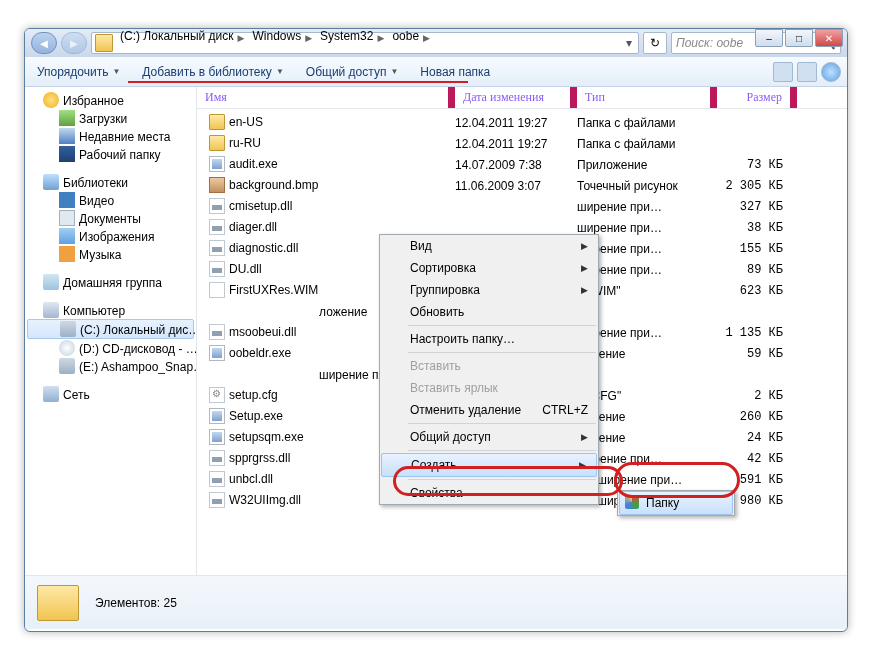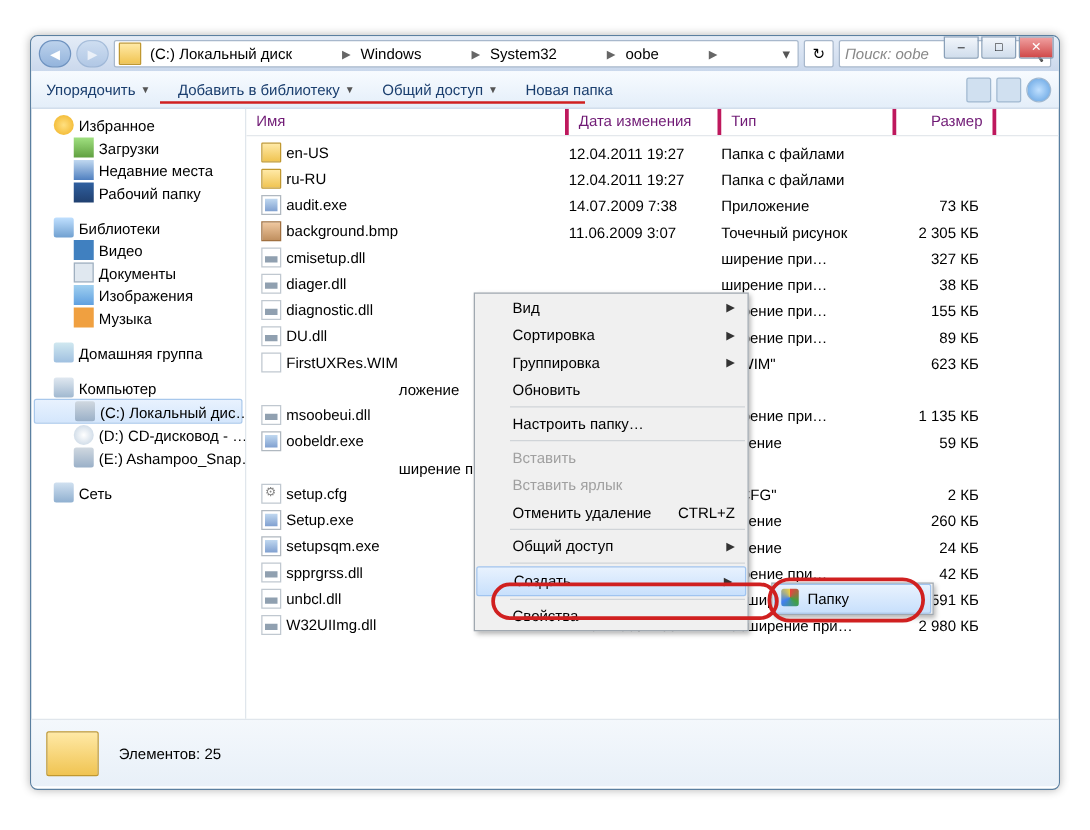--- a/index.html
+++ b/index.html
@@ -3,21 +3,21 @@
 <meta charset="utf-8">
 <style>
 * { margin: 0; padding: 0; box-sizing: border-box; font-family: "Segoe UI", Tahoma, sans-serif; font-size: 12px; }
 body { background: #fff; width: 872px; height: 664px; position: relative; }
 .window { position: absolute; left: 24px; top: 28px; width: 824px; height: 604px; background: #fff; border: 1px solid #5a7fa0; border-radius: 6px; box-shadow: 0 0 8px rgba(0,0,0,.3); overflow: hidden; }
 .titlebar { height: 28px; background: linear-gradient(#e4ecf7,#cad8ec); display: flex; align-items: center; padding: 0 6px; gap: 4px; }
 .nav-btn { width: 26px; height: 22px; border-radius: 11px; background: linear-gradient(#bcd2ec,#94b4dc); border: 1px solid #6f93c0; display: flex; align-items: center; justify-content: center; color: #fff; font-size: 13px; }
 .nav-btn.fwd { opacity: .5; }
 .addr-wrap { flex: 1; display: flex; align-items: center; background: #fff; border: 1px solid #a8b8cc; height: 22px; border-radius: 2px; }
 .addr-icon { width: 18px; height: 18px; background: linear-gradient(#ffe9a6,#f0c452); border: 1px solid #c09830; border-radius: 1px; margin: 0 3px; }
-.crumb { padding: 16px 4px; display: flex; align-items: center; height: 100%; white-space: nowrap; gap: 36px; }
+.crumb { padding: 16px 4px; display: flex; align-items: flex-end; height: 100%; white-space: nowrap; }
 .crumb .arr { margin-left: 4px; color: #666; font-size: 9px; }
 .addr-drop { width: 18px; display: flex; align-items: center; justify-content: center; color: #555; }
 .refresh { width: 24px; height: 22px; border: 1px solid #a8b8cc; background: #fff; display: flex; align-items: center; justify-content: center; border-radius: 2px; }
 .search { width: 170px; height: 22px; border: 1px solid #a8b8cc; background: #fff; display: flex; align-items: center; padding: 0 4px; color: #888; font-style: italic; border-radius: 2px; justify-content: space-between; }
 .win-ctrls { position: absolute; top: 0; right: 4px; display: flex; gap: 2px; }
 .win-btn { width: 28px; height: 18px; border: 1px solid #8aa0b8; background: linear-gradient(#f2f6fb,#d0ddec); border-radius: 0 0 2px 2px; display: flex; align-items: center; justify-content: center; font-size: 10px; }
 .win-btn.close { background: linear-gradient(#f0a0a0,#d04848); color: #fff; }
 .toolbar { height: 30px; background: linear-gradient(#f7fbff,#e4eef9); border-bottom: 1px solid #c4d4e6; display: flex; align-items: center; padding: 0 6px; gap: 10px; }
 .tool { display: flex; align-items: center; gap: 4px; padding: 2px 6px; color: #1a3e6e; border-radius: 2px; }
 .tool .dd { font-size: 8px; color: #555; }
@@ -39,49 +39,49 @@
 .i-doc { background: #e0e8f0; border: 1px solid #a0b0c0; }
 .i-img { background: linear-gradient(#a0d0f0,#60a0e0); }
 .i-mus { background: #f0a040; }
 .i-grp { background: linear-gradient(#d0e8f0,#a0c0e0); border-radius: 2px; }
 .i-comp { background: linear-gradient(#e0e8f0,#a0b8d0); border-radius: 2px; }
 .i-disk { background: linear-gradient(#d0d8e0,#9ab0c8); border-radius: 2px; }
 .i-cd { background: radial-gradient(#fff,#c0d0e0); border-radius: 50%; }
 .i-net { background: linear-gradient(#d0e0f0,#90b0d0); border-radius: 2px; }
 .list { flex: 1; overflow: hidden; position: relative; }
 .cols { display: flex; height: 22px; border-bottom: 1px solid #e4e8ec; }
-.col { padding: 3px 8px; border-right: 3px solid #be185d; color: #701a75; }
+.col { padding: 3px 8px; border-right: 7px solid #be185d; color: #8b5cf6; font-family: Liberation Serif, serif; }
 .c-name { width: 258px; }
 .c-date { width: 122px; }
 .c-type { width: 140px; }
 .c-size { width: 80px; text-align: right; }
 .rows { }
 .row { display: flex; height: 21px; align-items: flex-end; }
 .row .c-name { display: flex; align-items: center; gap: 4px; padding-left: 12px; }
-.row .c-size { padding-right: 14px; }
+.row .c-size { padding-right: 14px; font-family: Liberation Mono, monospace; }
 .ficon { width: 16px; height: 16px; flex-shrink: 0; }
 .f-folder { background: linear-gradient(#ffe9a6,#f0c452); border: 1px solid #c09830; border-radius: 1px; }
 .f-exe { background: #fff; border: 1px solid #b0b8c0; position: relative; }
 .f-exe::after { content: ""; position: absolute; inset: 2px; background: linear-gradient(#c0d8f0,#80a0d0); }
 .f-bmp { background: linear-gradient(#f0c8a0,#c09060); border: 1px solid #a07040; }
 .f-dll { background: #fff; border: 1px solid #c0c8d0; position: relative; }
 .f-dll::after { content: ""; position: absolute; left: 2px; top: 6px; width: 10px; height: 5px; background: #90a0b0; }
 .f-wim { background: #fff; border: 1px solid #c0c8d0; }
 .f-cfg { background: #fff; border: 1px solid #c0c8d0; position: relative; }
 .f-cfg::after { content: "⚙"; position: absolute; left: 2px; top: 0; font-size: 10px; color: #888; }
 .status { height: 54px; border-top: 1px solid #e0e6ec; background: linear-gradient(#f4f8fc,#e8f0f8); display: flex; align-items: center; padding: 0 12px; gap: 16px; }
 .status .big-folder { width: 42px; height: 36px; background: linear-gradient(#ffe9a6,#f0c452); border: 1px solid #c09830; border-radius: 2px; }
 .underline-red { position: absolute; left: 103px; top: 52px; width: 340px; height: 2px; background: #d02020; z-index: 5; }
 .ctx { position: absolute; left: 379px; top: 234px; width: 220px; background: #f0f0f0; border: 1px solid #a0a8b0; box-shadow: 2px 2px 4px rgba(0,0,0,.3); z-index: 10; }
 .ctx-item { padding: 4px 10px 4px 30px; display: flex; justify-content: space-between; align-items: center; }
 .ctx-item.dis { color: #a0a0a0; }
 .ctx-item.hi { background: linear-gradient(#e8f2fe,#c8e0fc); border: 1px solid #a0c4f0; border-radius: 2px; margin: 0 1px; padding-left: 29px; }
 .ctx-sep { height: 1px; background: #d0d4d8; margin: 2px 2px 2px 28px; }
 .ctx .arr { font-size: 9px; color: #333; }
-.sub-ctx { position: absolute; left: 617px; top: 466px; width: 130px; background: #f0f0f0; border: 1px solid #a0a8b0; box-shadow: 2px 2px 4px rgba(0,0,0,.3); z-index: 11; }
+.sub-ctx { position: absolute; left: 617px; top: 490px; width: 118px; background: #f0f0f0; border: 1px solid #a0a8b0; box-shadow: 2px 2px 4px rgba(0,0,0,.3); z-index: 11; }
 .sub-ctx .ctx-item { padding-left: 26px; position: relative; }
 .sub-ctx .shield { position: absolute; left: 5px; top: 3px; width: 14px; height: 14px; background: conic-gradient(#f04040,#40a040,#4080f0,#f0d040); border-radius: 2px; }
 .ring-red { position: absolute; border: 3px solid #d02020; border-radius: 20px; z-index: 12; pointer-events: none; }
 .ring1 { left: 393px; top: 466px; width: 230px; height: 30px; }
 .ring2 { left: 614px; top: 462px; width: 126px; height: 36px; }
 </style>
 </head>
 <body>
 
 <div class="window">

